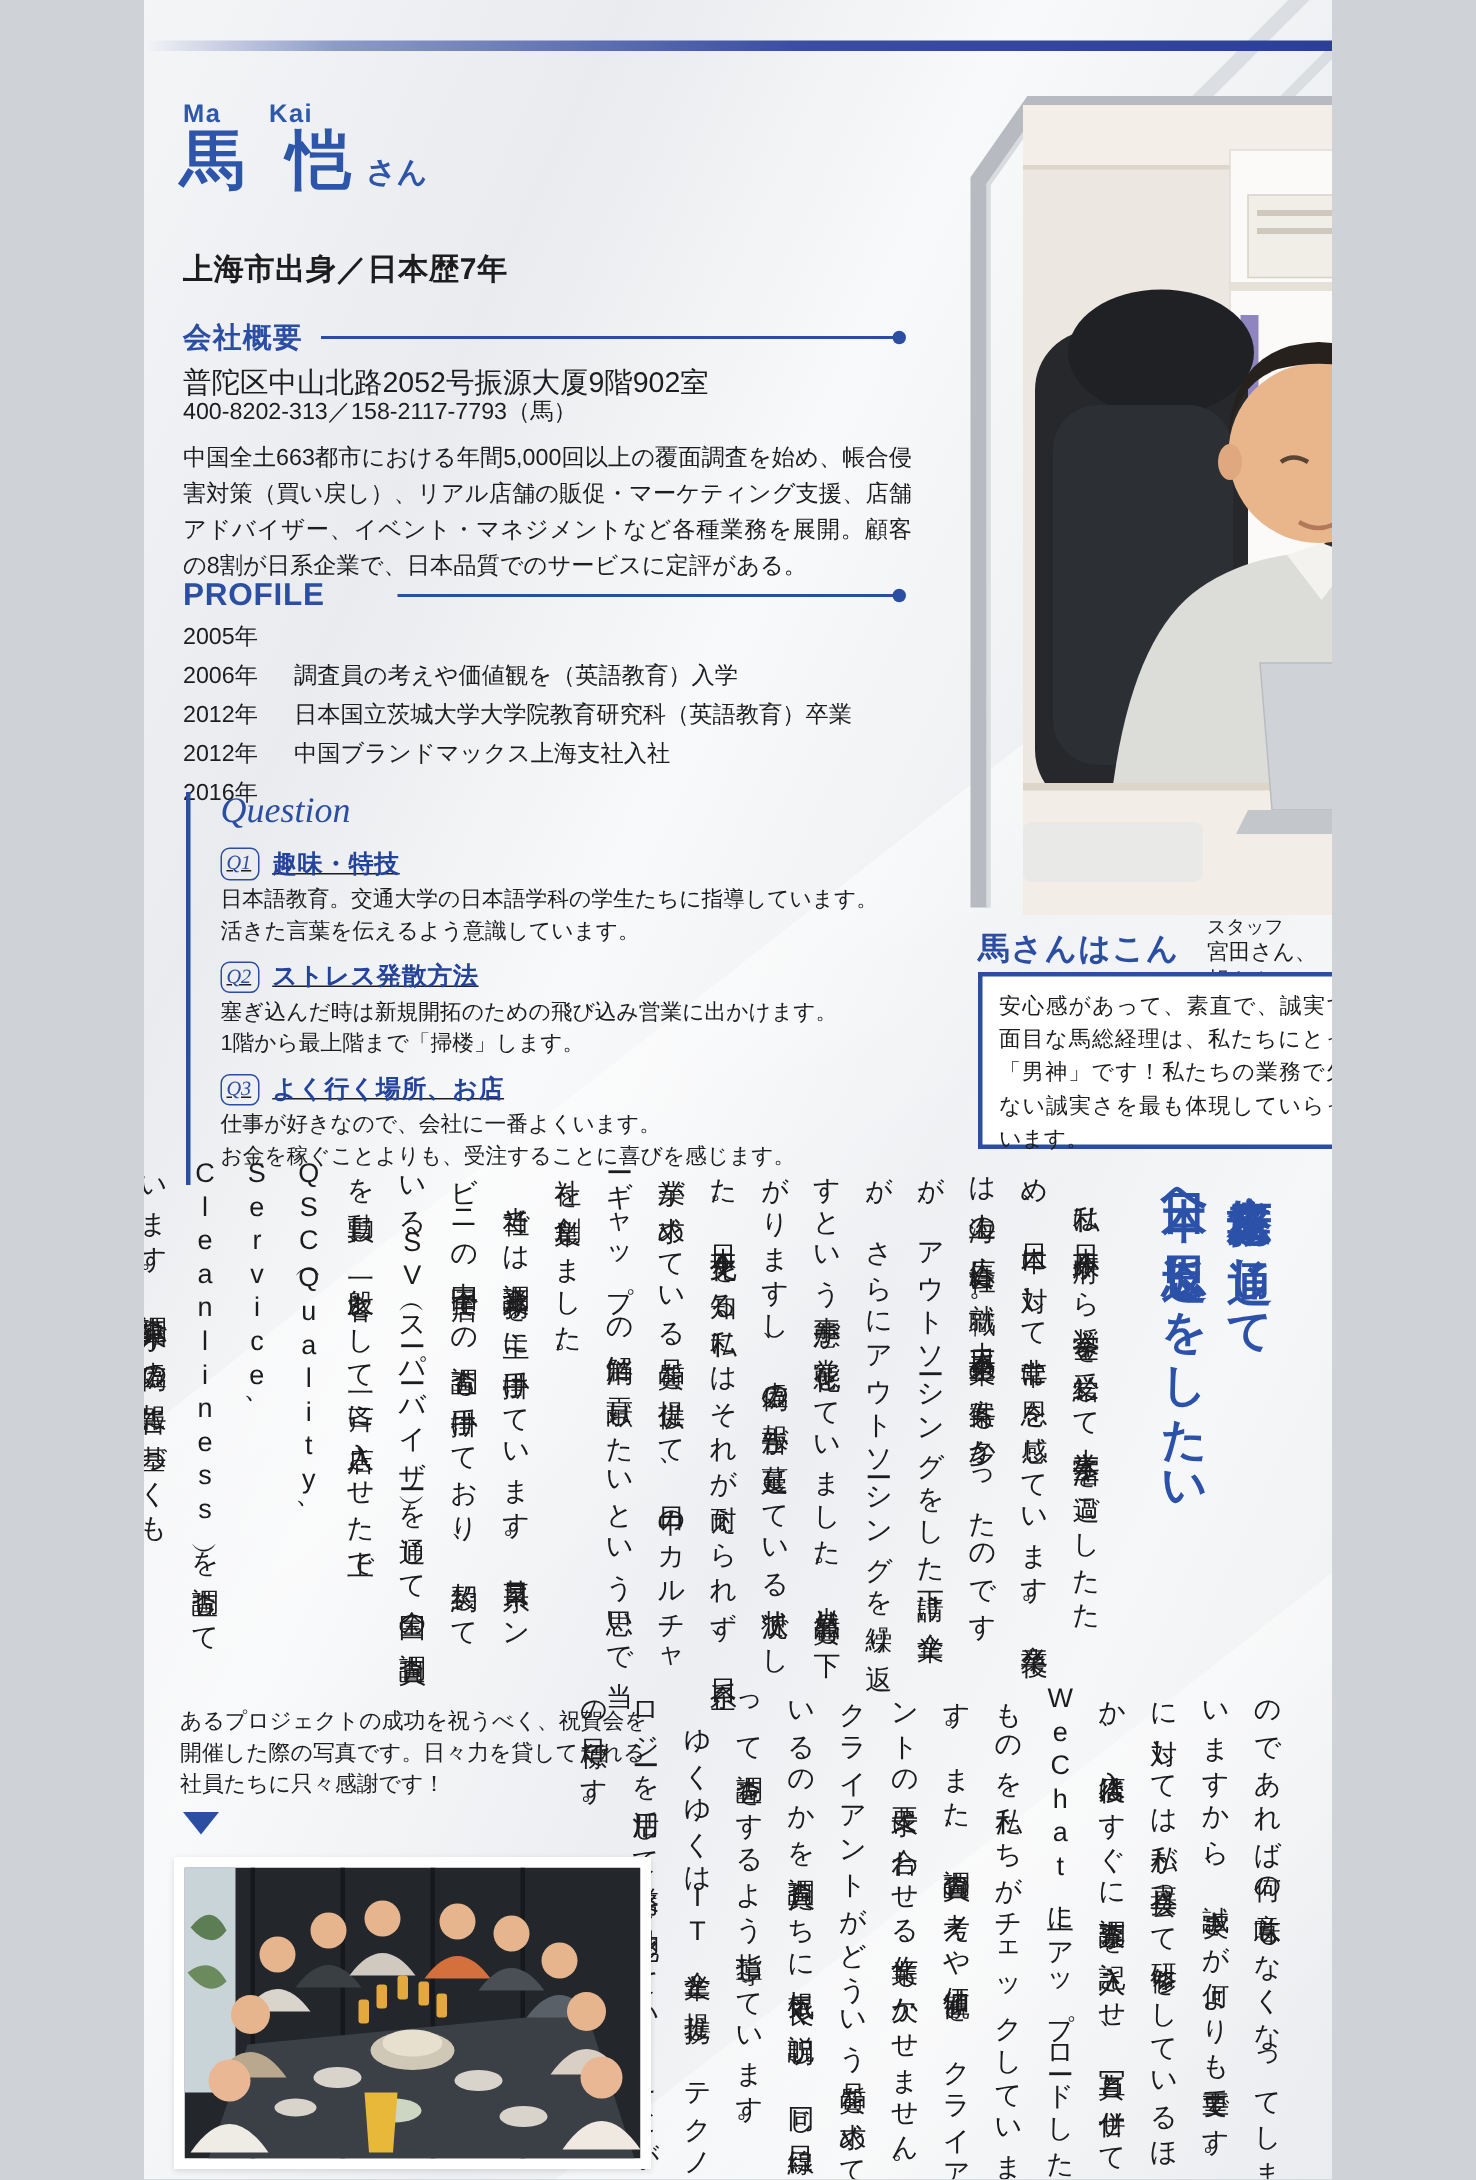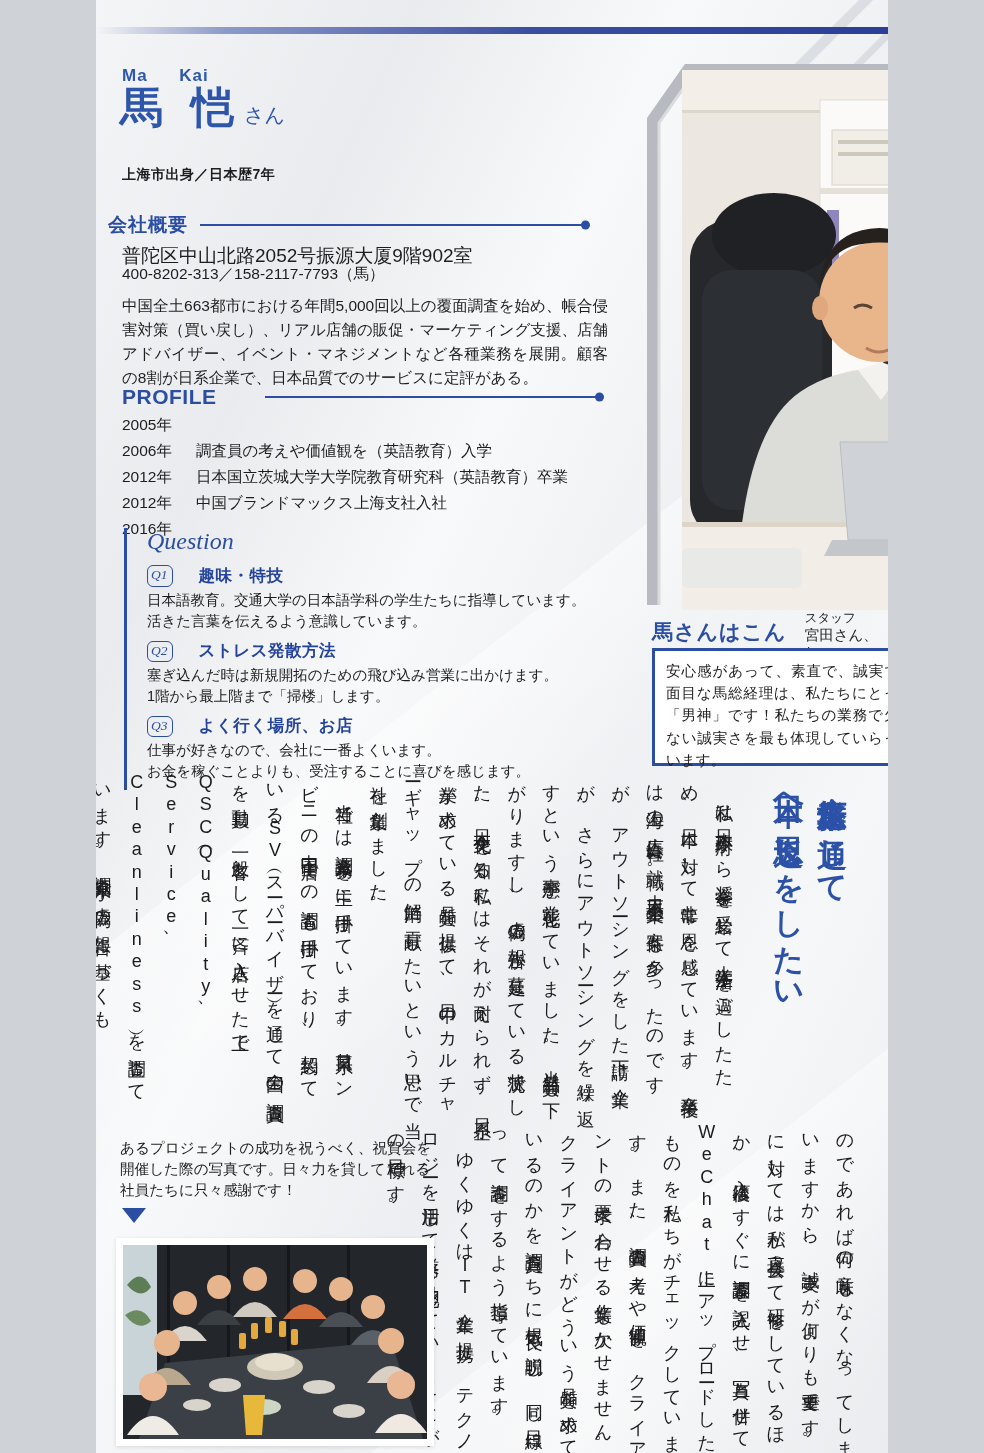--- a/index.html
+++ b/index.html
@@ -19,42 +19,42 @@
   .cs1{width:170px;height:10px;right:-40px;top:18px;}
   .cs2{width:110px;height:7px;right:-42px;top:44px;}
 
   .topbar{position:absolute;left:0;right:0;top:27px;height:7px;
     background:linear-gradient(to right,rgba(120,135,190,0) 0%,rgba(124,140,192,.85) 16%,#3a4da0 55%,#2c3f97 100%);}
 
   
   .romaji{position:absolute;left:26px;top:66px;font-size:17px;color:#2d58ac;font-weight:bold;letter-spacing:1px;word-spacing:26px;}
   .namewrap{position:absolute;left:24px;top:84px;display:flex;align-items:baseline;}
   .kanji{font-size:43px;font-weight:bold;color:#2d55a9;letter-spacing:8px;line-height:1.1;}
-  .san{font-size:20px;font-weight:normal;color:#2d55a9;margin-left:2px;}
+  .san{font-size:20px;font-weight:bold;color:#2d55a9;margin-left:2px;}
   .jobline{position:absolute;left:26px;top:140px;font-size:17px;font-weight:bold;letter-spacing:.5px;}
-  .originline{position:absolute;left:26px;top:166px;font-size:14px;font-weight:bold;letter-spacing:.5px;}
+  .originline{position:absolute;left:26px;top:166px;font-size:20px;font-weight:bold;letter-spacing:.5px;}
 
   .sec-head{position:absolute;display:flex;align-items:center;gap:12px;color:#2b4ea3;font-weight:bold;}
   .sec-head .rule{flex:1;height:2px;background:#2b4ea3;position:relative;}
   .sec-head .dot{position:absolute;right:-2px;top:50%;transform:translateY(-50%);width:9px;height:9px;border-radius:50%;background:#2b4ea3;}
-  .company-head{left:12px;top:212px;width:480px;font-size:19px;letter-spacing:1px;}
+  .company-head{left:26px;top:212px;width:480px;font-size:19px;letter-spacing:1px;}
   .profile-head{left:26px;top:385px;width:480px;font-size:21px;letter-spacing:.5px;font-family:"Liberation Sans","DejaVu Sans",sans-serif;gap:48px;}
 
   .addr{position:absolute;left:26px;top:242px;font-size:19px;line-height:1.45;}
   .phone{position:absolute;left:26px;top:264px;font-size:15.5px;}
   .companydesc{position:absolute;left:26px;top:294px;width:486px;font-size:15.5px;line-height:1.55;text-align:justify;}
 
   .profrows{position:absolute;left:26px;top:412px;font-size:15.5px;line-height:1.68;}
   .profrow{display:flex;}
   .profrow .yr{width:74px;flex:0 0 74px;}
 
   .qblock{position:absolute;left:28px;top:528px;width:494px;border-left:3px solid #2b4ea3;padding-left:20px;box-sizing:border-box;}
   .qtitle{font-family:"Liberation Serif","DejaVu Serif",serif;font-style:italic;color:#2b4ea3;font-size:24px;margin:0 0 10px 0;}
   .qitem{margin-bottom:9px;}
-  .qrow{display:flex;align-items:center;gap:26px;margin-bottom:3px;}
+  .qrow{display:flex;align-items:center;gap:9px;margin-bottom:3px;text-decoration:underline;}
   .qbadge{font-family:"Liberation Serif","DejaVu Serif",serif;font-style:italic;color:#2b4ea3;border:1.5px solid #2b4ea3;border-radius:6px;font-size:13.5px;padding:0 4px 1px 3px;line-height:1.35;}
   .qname{color:#24439b;font-weight:bold;font-size:16.5px;letter-spacing:.5px;}
   .qans{font-size:14.5px;line-height:1.42;}
 
   
   .photo-frame-svg{position:absolute;left:544px;top:50px;}
   .main-photo{position:absolute;left:586px;top:70px;width:398px;height:540px;overflow:hidden;background:#ece7e0;}
 
   
   .testi-head{position:absolute;left:556px;top:610px;display:flex;align-items:flex-start;gap:10px;}

